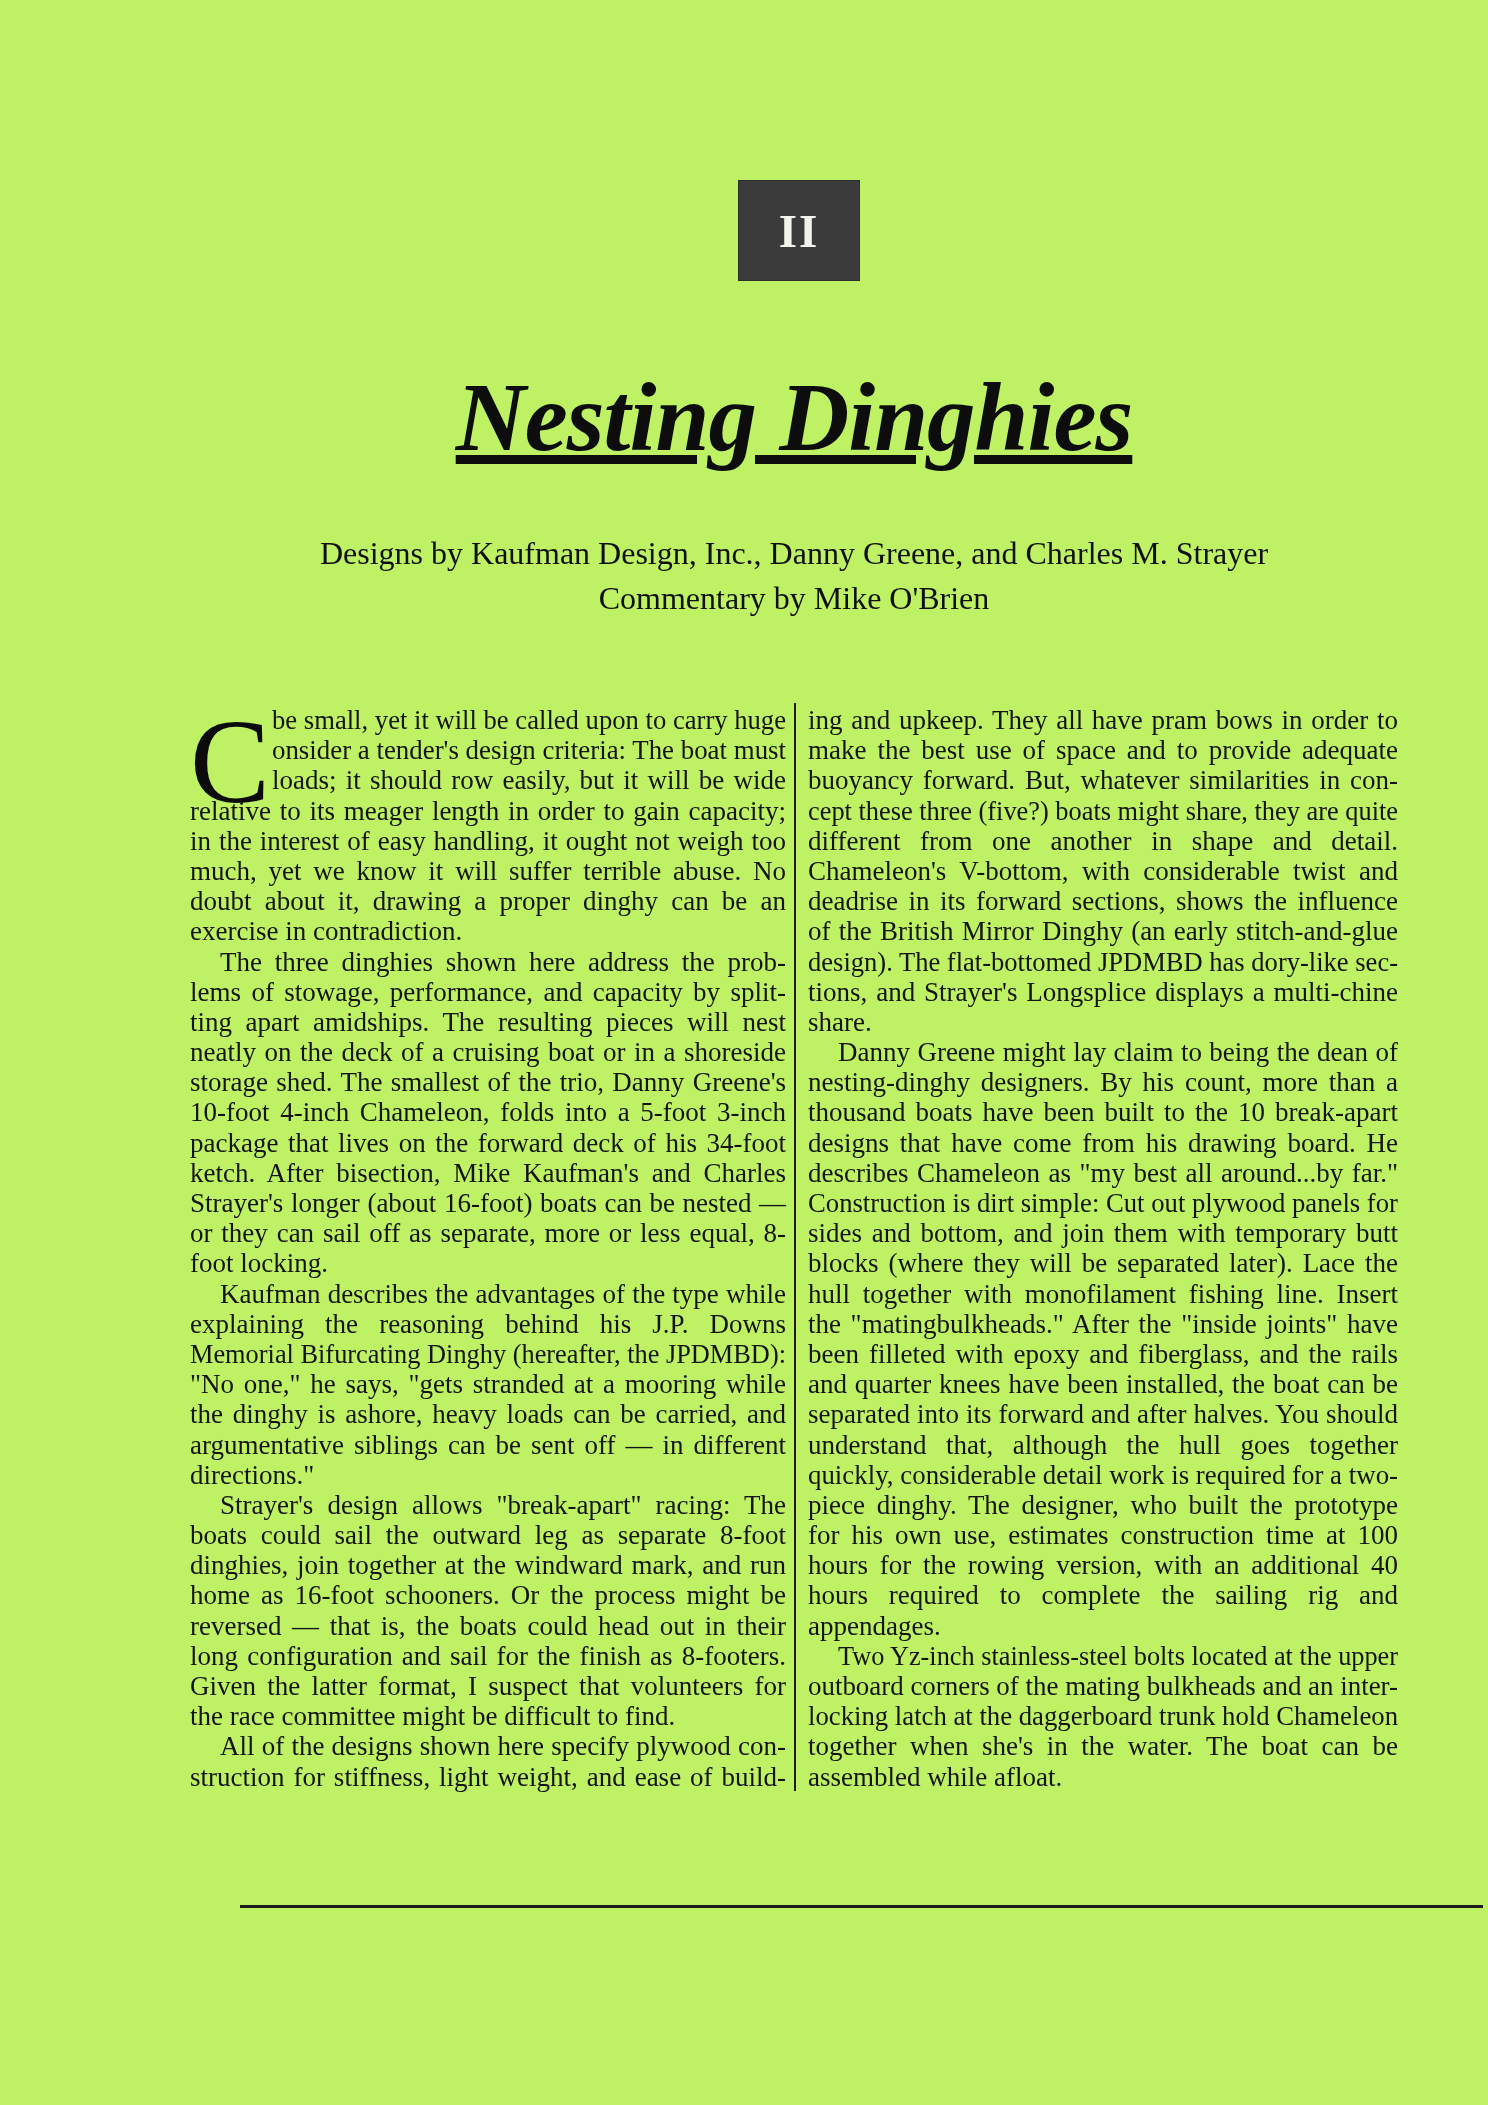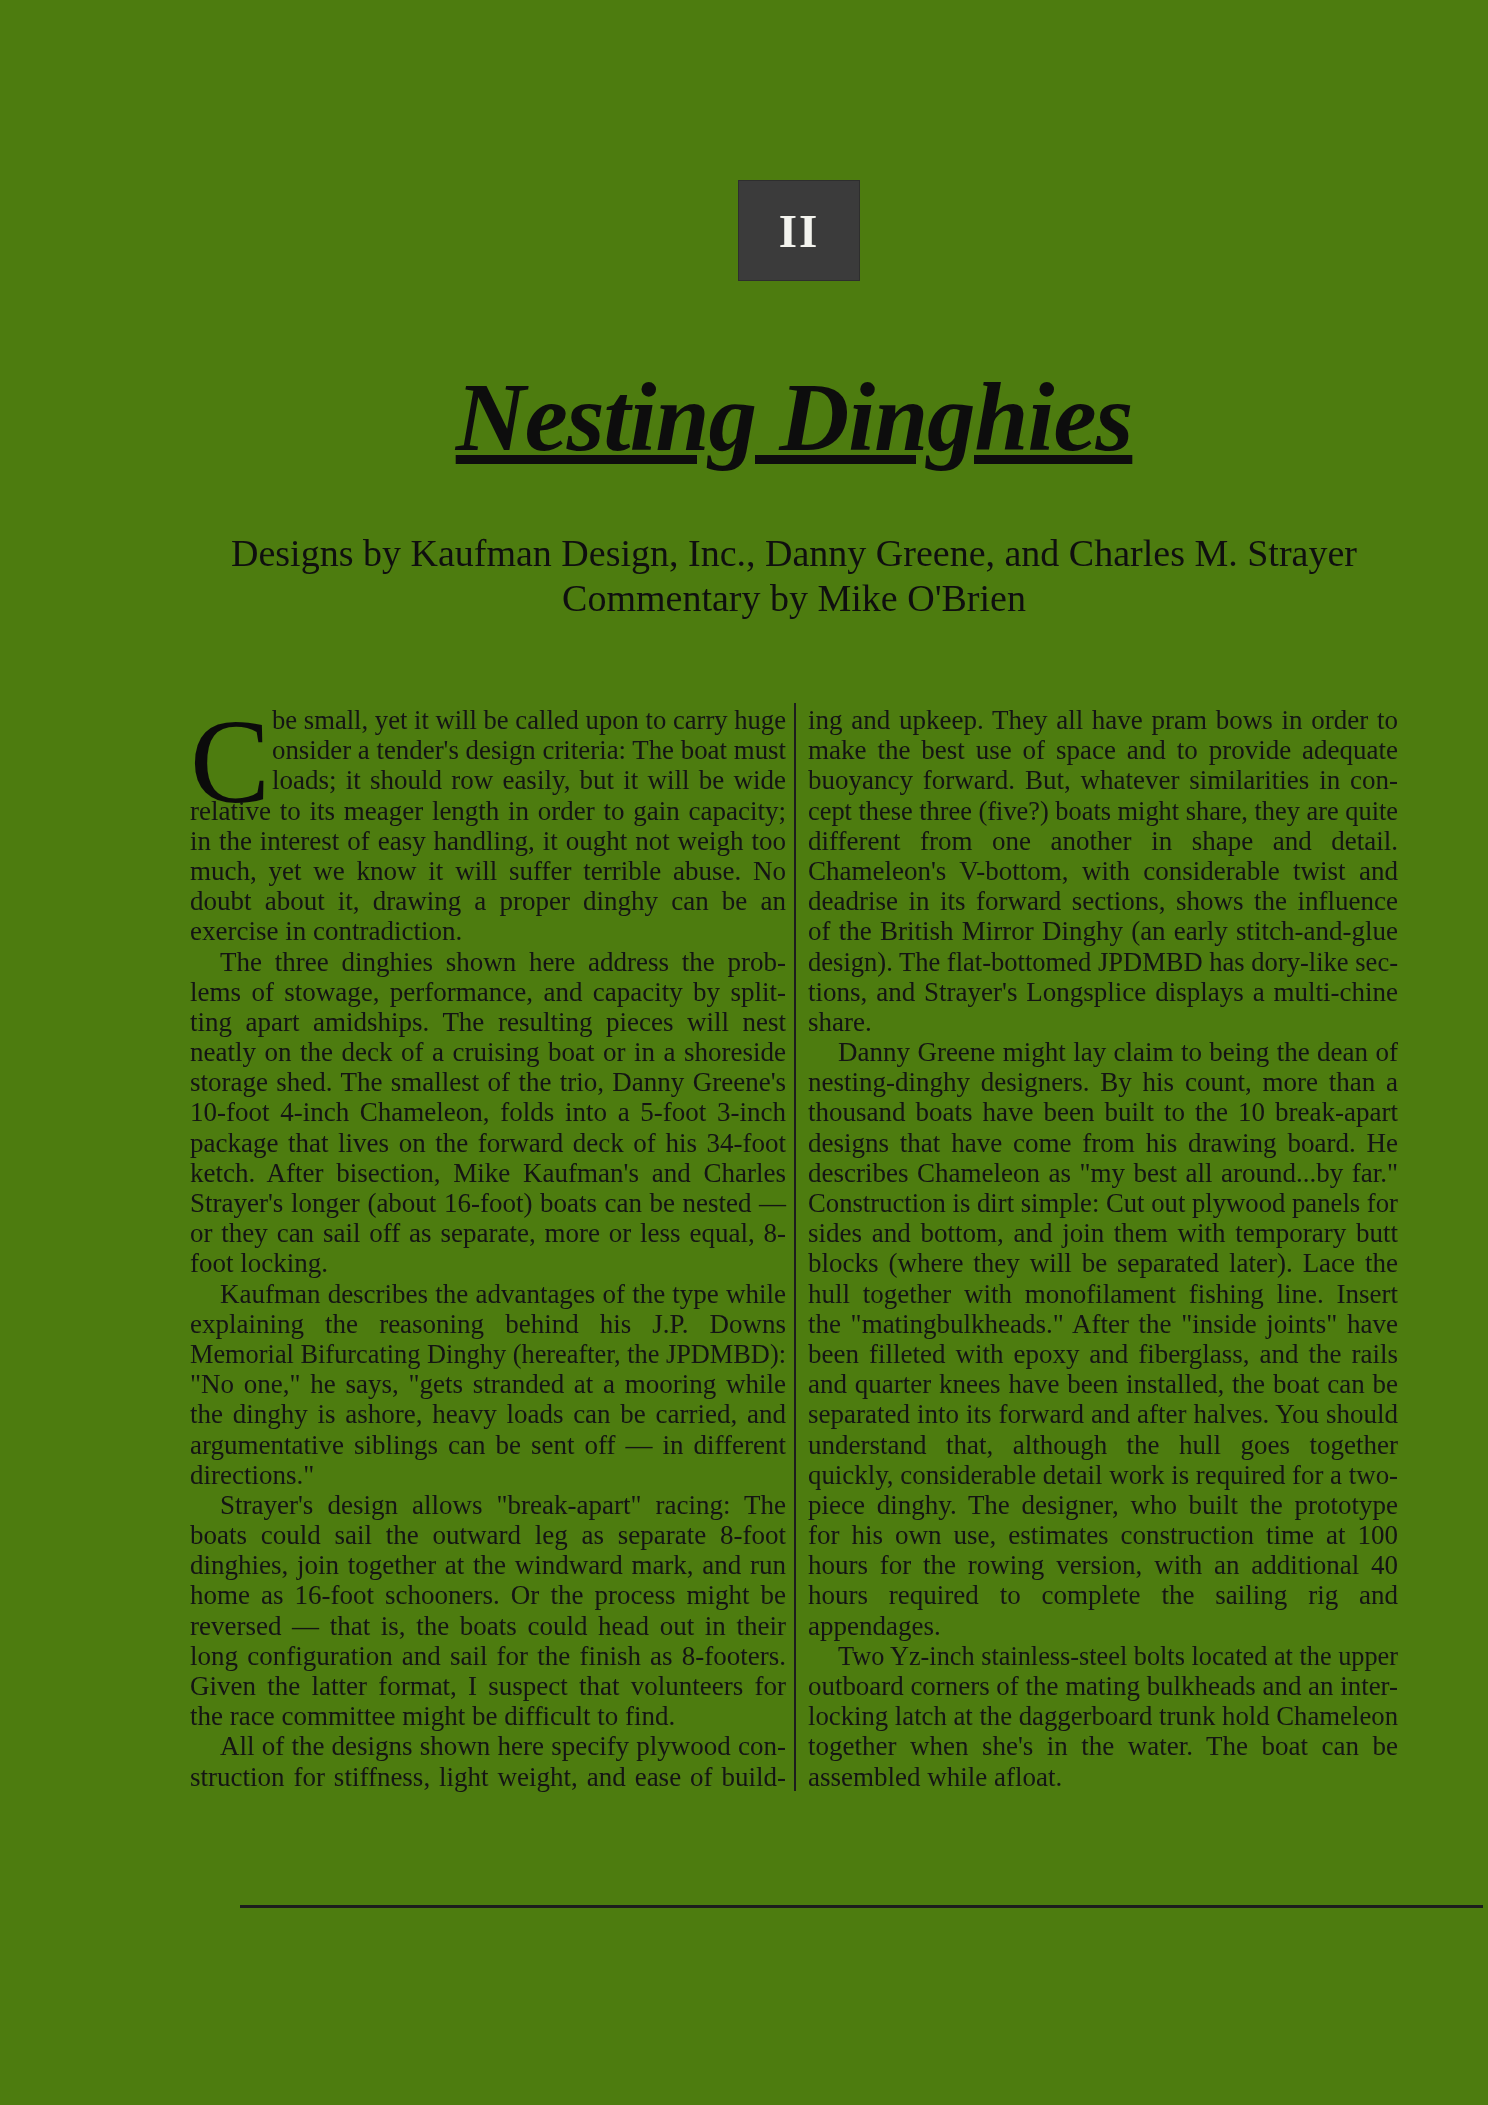--- a/index.html
+++ b/index.html
@@ -1,35 +1,35 @@
 <!DOCTYPE html>
 <html><head>
 <meta charset="utf-8">
 <style>
   * { margin:0; padding:0; box-sizing:border-box; }
   html, body { width:1488px; height:2105px; overflow:hidden; }
   body { background:#ffffff; font-family:"Liberation Serif","DejaVu Serif",serif; }
-  .page { position:absolute; left:0; top:0; width:1488px; height:2105px; background:#4d7c0f; color:#151515; }
+  .page { position:absolute; left:0; top:0; width:1488px; height:2105px; background:#bef264; color:#151515; }
 
   .chapter-box {
     position:absolute; left:738px; top:180px; width:122px; height:101px;
     display:flex; align-items:center; justify-content:center;
     font-size:47px; letter-spacing:2px; font-weight:bold;
     border:1px solid #2e2e2e;
   }
 
   .title {
     position:absolute; left:144px; top:362px; width:1300px;
     text-align:center; font-style:italic; font-size:97px; line-height:112px;
     color:#0d0d0d; letter-spacing:-1px;text-decoration:underline;
   }
 
   .bylines {
     position:absolute; left:144px; top:531px; width:1300px;
-    text-align:center; font-size:38px; line-height:45px; color:#0f0f0f;
+    text-align:center; font-size:32px; line-height:45px; color:#0f0f0f;
   }
 
   .col { position:absolute; top:705px; font-size:27px; line-height:30.2px; color:#141414; }
   .col-left  { left:190px; width:596px; }
   .col-right { left:808px; width:590px; }
 
   .tline { height:30.2px; white-space:nowrap; }
   .tline .lt { display:inline-block; white-space:pre; transform-origin:0 50%; }
   .tline.indent  { margin-left:30px; }
   .tline.dropgap { margin-left:82px; }

